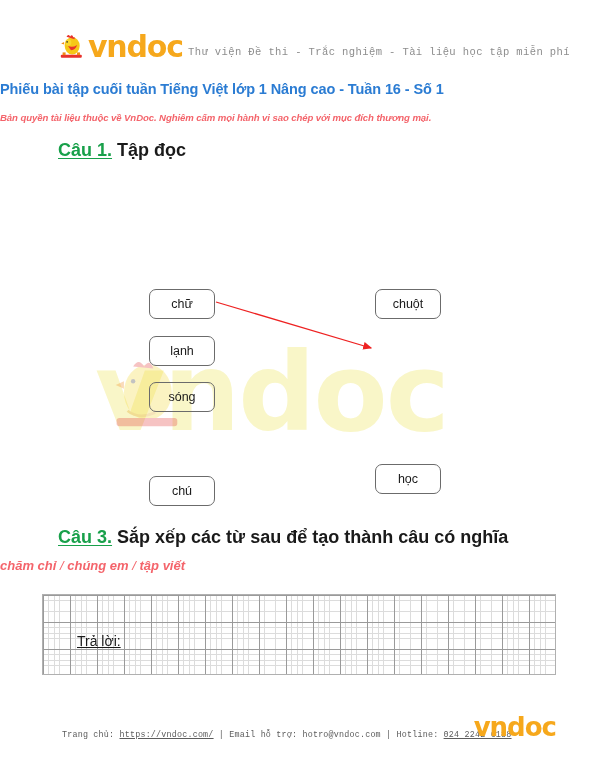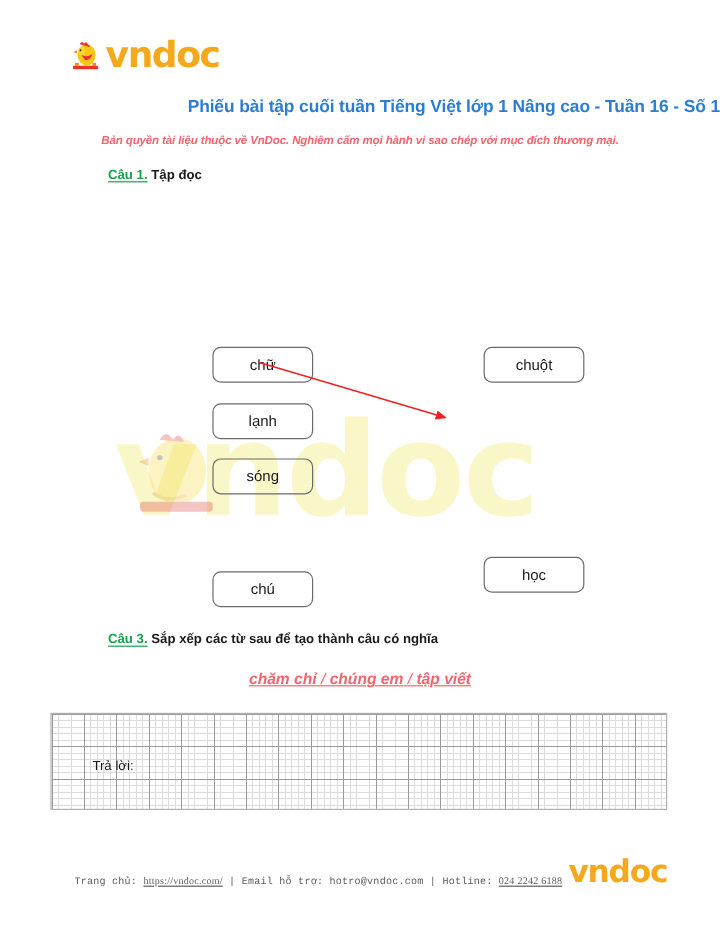--- a/index.html
+++ b/index.html
@@ -74,47 +74,46 @@
     font-family: "Liberation Mono", monospace;
     font-size: 10.5px;
     color: #8d8d8d;
     letter-spacing: 0.4px;
     white-space: nowrap;
   }
   .doc-title {
     position: absolute;
     left: 0; right: 0;
     top: 81px;
-    text-align: right;
+    text-align: left;
     font-size: 14.5px;
     font-weight: 700;
     color: #2b7cd3;
     letter-spacing: -0.1px;
   }
   .copyright {
     position: absolute;
     left: 0; right: 0;
     top: 112px;
-    text-align: center;
+    text-align: left;
     font-size: 9.6px;
     font-style: italic;
     font-weight: 700;
     color: #f4646b;
     letter-spacing: -0.1px;
   }
 
   
   .q-head {
     position: absolute;
-    font-size: 11px;
+    font-size: 18px;
     color: #1a1a1a;
     font-weight: 700;
     white-space: nowrap;
     z-index: 3;
-    margin-left: 32px;
   }
   .q-label {
     color: #18a04a;
     text-decoration: underline;
     text-underline-offset: 2px;
     font-weight: 700;
   }
   .q-text { color: #1a1a1a; font-weight: 700; }
 
   #q1-head { left: 58px; top: 140px; }
@@ -135,57 +134,54 @@
   }
 
   
   .match-area {
     position: absolute;
     left: 0; top: 0; right: 0; bottom: 0;
     z-index: 2;
   }
   .word-box {
     position: absolute;
-    width: 84px;
+    width: 66px;
     height: 30px;
     border: 1.2px solid #6b6b6b;
     border-radius: 7px;
     background: transparent;
     display: flex;
     align-items: center;
     justify-content: center;
     font-size: 12.5px;
     color: #1a1a1a;
     box-sizing: border-box;
-    margin-left: 28px;
   }
   .col-left  { left: 149px; }
   .col-right { left: 375px; }
 
   .link-svg {
     position: absolute;
     left: 0; top: 0;
     width: 600px;
     height: 776px;
     pointer-events: none;
     z-index: 4;
   }
 
   
   .scramble {
     position: absolute;
     left: 0; right: 0;
     top: 558px;
-    text-align: center;
     font-size: 13px;
     font-style: italic;
     font-weight: 700;
     color: #f4646b;
     z-index: 3;
-    text-decoration: underline;
   }
   .scramble .sep { color: #f4646b; font-weight: 400; }
 
   
   .grid-wrap {
     position: absolute;
     left: 42px;
     top: 594px;
     width: 514px;
     height: 81px;
@@ -204,25 +200,26 @@
         #dcdcdc 0px, #dcdcdc 0.7px, transparent 0.7px, transparent 5.4px),
       
       repeating-linear-gradient(to bottom,
         #dcdcdc 0px, #dcdcdc 0.7px, transparent 0.7px, transparent 5.4px);
     z-index: 2;
   }
   .answer-label {
     position: absolute;
     left: 77px;
     top: 633px;
-    font-size: 11px;
+    font-size: 14px;
     color: #1a1a1a;
     background: transparent;
     z-index: 3;
     white-space: nowrap;
+    text-decoration: underline;
   }
 
   
   .footer-rule {
     position: absolute;
     left: 42px;
     right: 44px;
     top: 717px;
     height: 0px;
     border-top: 0px solid #ffffff;
@@ -234,21 +231,20 @@
     font-family: "Liberation Mono", monospace;
     font-size: 8.4px;
     color: #5c5c5c;
     letter-spacing: 0.2px;
     white-space: nowrap;
     z-index: 3;
   }
   .footer-text a, .footer-text .link {
     color: #5c5c5c;
     text-decoration: underline;
-    font-family: Liberation Serif, serif;
   }
   .footer-logo {
     position: absolute;
     right: 44px;
     top: 714px;
     font-family: "DejaVu Sans", sans-serif;
     font-size: 26px;
     font-weight: 700;
     color: #f6a81c;
     letter-spacing: -1px;
@@ -280,20 +276,21 @@
         <path d="M35 16 q6 -11 12 -1 q7 -10 11 3 q5 -4 4 6 z" fill="#e8322c"></path>
         <circle cx="37" cy="33" r="2.6" fill="#2c2c2c"></circle>
         <path d="M27 33 l-10 5 l10 4 z" fill="#f18a16"></path>
         <path d="M40 47 q16 6 30 -4 q-4 16 -20 18 z" fill="#e8322c"></path>
         <rect x="16" y="76" width="70" height="10" rx="3.5" fill="#e8322c"></rect>
         <rect x="22" y="68" width="10" height="9" fill="#f18a16"></rect>
         <rect x="70" y="68" width="10" height="9" fill="#f18a16"></rect>
       </svg>
       <span class="logo-word">vndoc</span>
     </div>
+    <div class="header-tagline">Thư viện Đề thi - Trắc nghiệm - Tài liệu học tập miễn phí</div>
   </div>
 
   <div class="doc-title">Phiếu bài tập cuối tuần Tiếng Việt lớp 1 Nâng cao - Tuần 16 - Số 1</div>
   <div class="copyright">Bản quyền tài liệu thuộc về VnDoc. Nghiêm cấm mọi hành vi sao chép với mục đích thương mại.</div>
 
   <div class="q-head" id="q1-head">
     <span class="q-label">Câu 1.</span>
     <span class="q-text">Tập đọc</span>
   </div>
 

